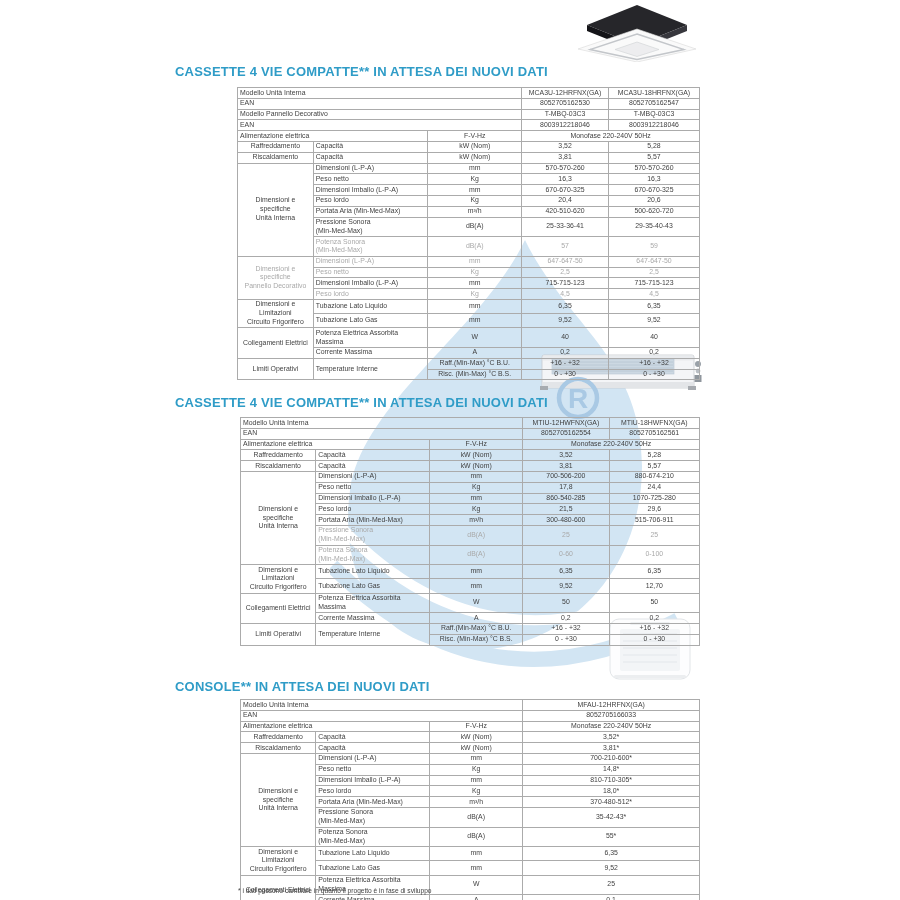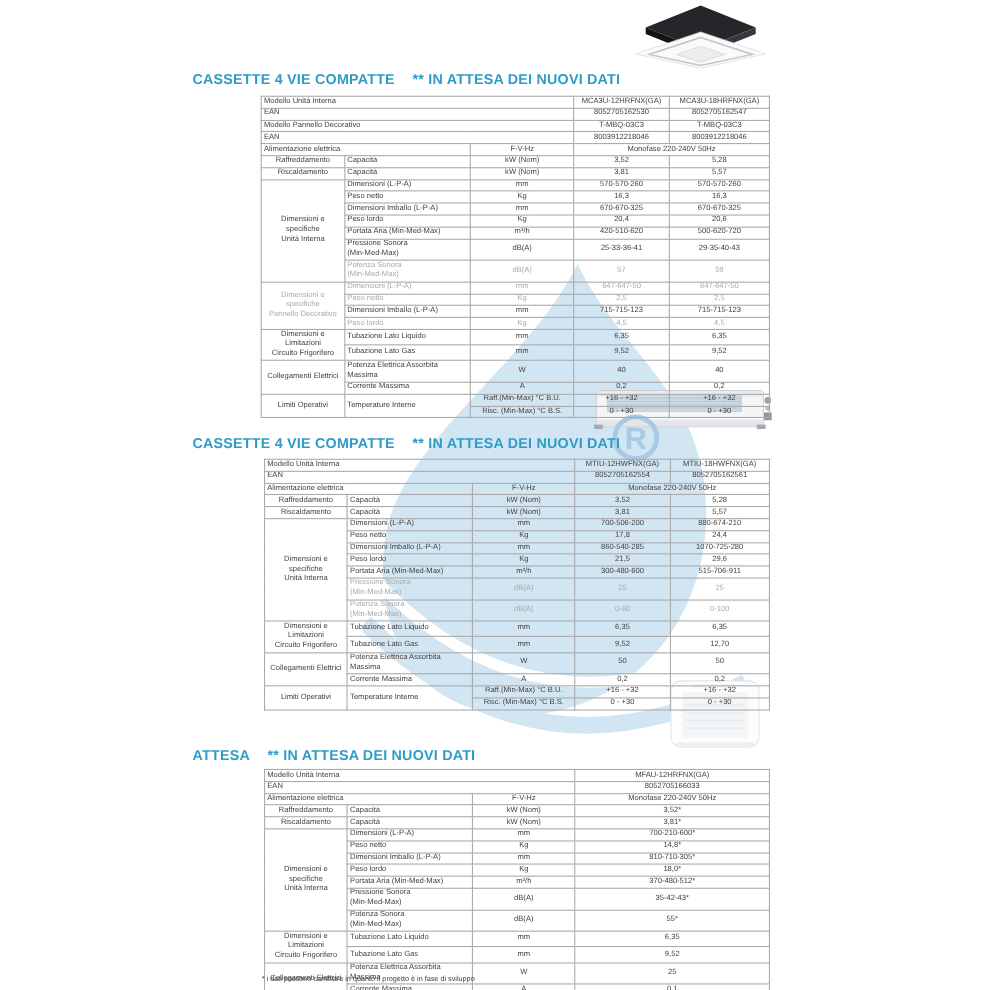--- a/index.html
+++ b/index.html
@@ -1,19 +1,19 @@
 <!DOCTYPE html>
 <html><head>
 <meta charset="utf-8">
 <style>
   html,body{margin:0;padding:0;background:#ffffff;}
   #page{position:relative;width:900px;height:900px;background:#ffffff;overflow:hidden;
         font-family:"Liberation Sans", sans-serif;}
   
-  .sec-title{position:absolute;display:flex;gap:16px;align-items:baseline;
+  .sec-title{position:absolute;display:flex;align-items:baseline;
              font-size:13px;font-weight:700;letter-spacing:.2px;color:#2f9cc7;z-index:5;white-space:nowrap;}
   
   .tblwrap{position:absolute;z-index:4;}
   table.spec{border-collapse:collapse;width:100%;table-layout:fixed;color:#3f3f3f;
              font-size:6.9px;background:transparent;}
   table.spec td{border:1px solid #ababab;height:8px;line-height:8.8px;padding:.5px 2px;
                 text-align:center;vertical-align:middle;white-space:pre-line;overflow:hidden;}
   table.spec td.l{text-align:left;}
   table.spec td.m{color:#a9a9a9;}
   table.spec td.l.m,table.spec td.m.l{color:#a9a9a9;text-align:left;}
@@ -364,21 +364,21 @@
           <tr>
             <td>Risc. (Min-Max) °C B.S.</td>
             <td>0 - +30</td>
             <td>0 - +30</td>
           </tr>
         </tbody>
       </table>
   </div>
 
   <div class="sec-title" style="left:175px;top:679px">
-    <span>ATTESA</span>
+    <span>CONSOLE</span>
     <span>** IN ATTESA DEI NUOVI DATI</span>
   </div>
   <div class="tblwrap" style="left:240px;top:699px;width:460px">
     <table class="spec">
       <colgroup>
           <col style="width:16.4%">
           <col style="width:24.8%">
           <col style="width:20.3%">
           <col style="width:18.8%">
           <col style="width:19.7%">

